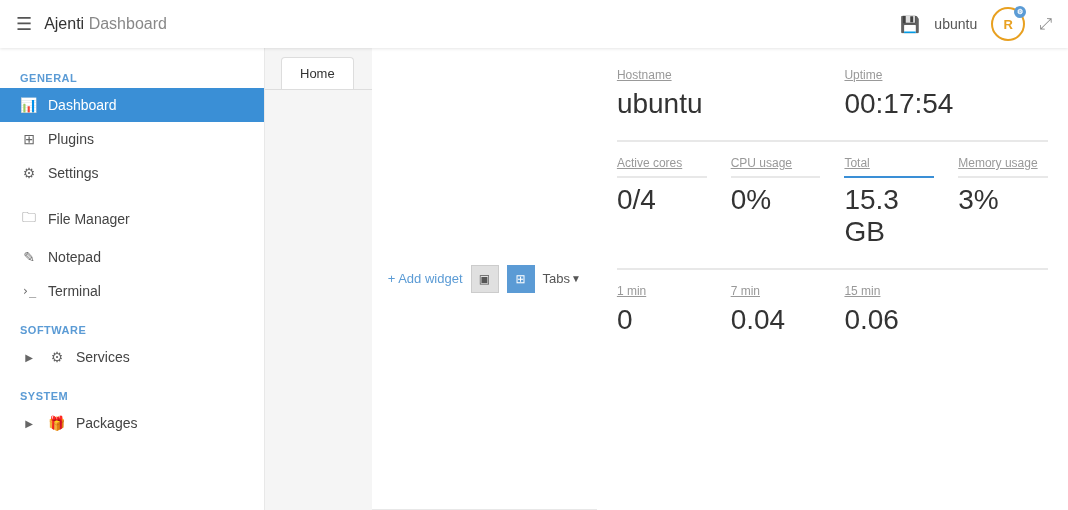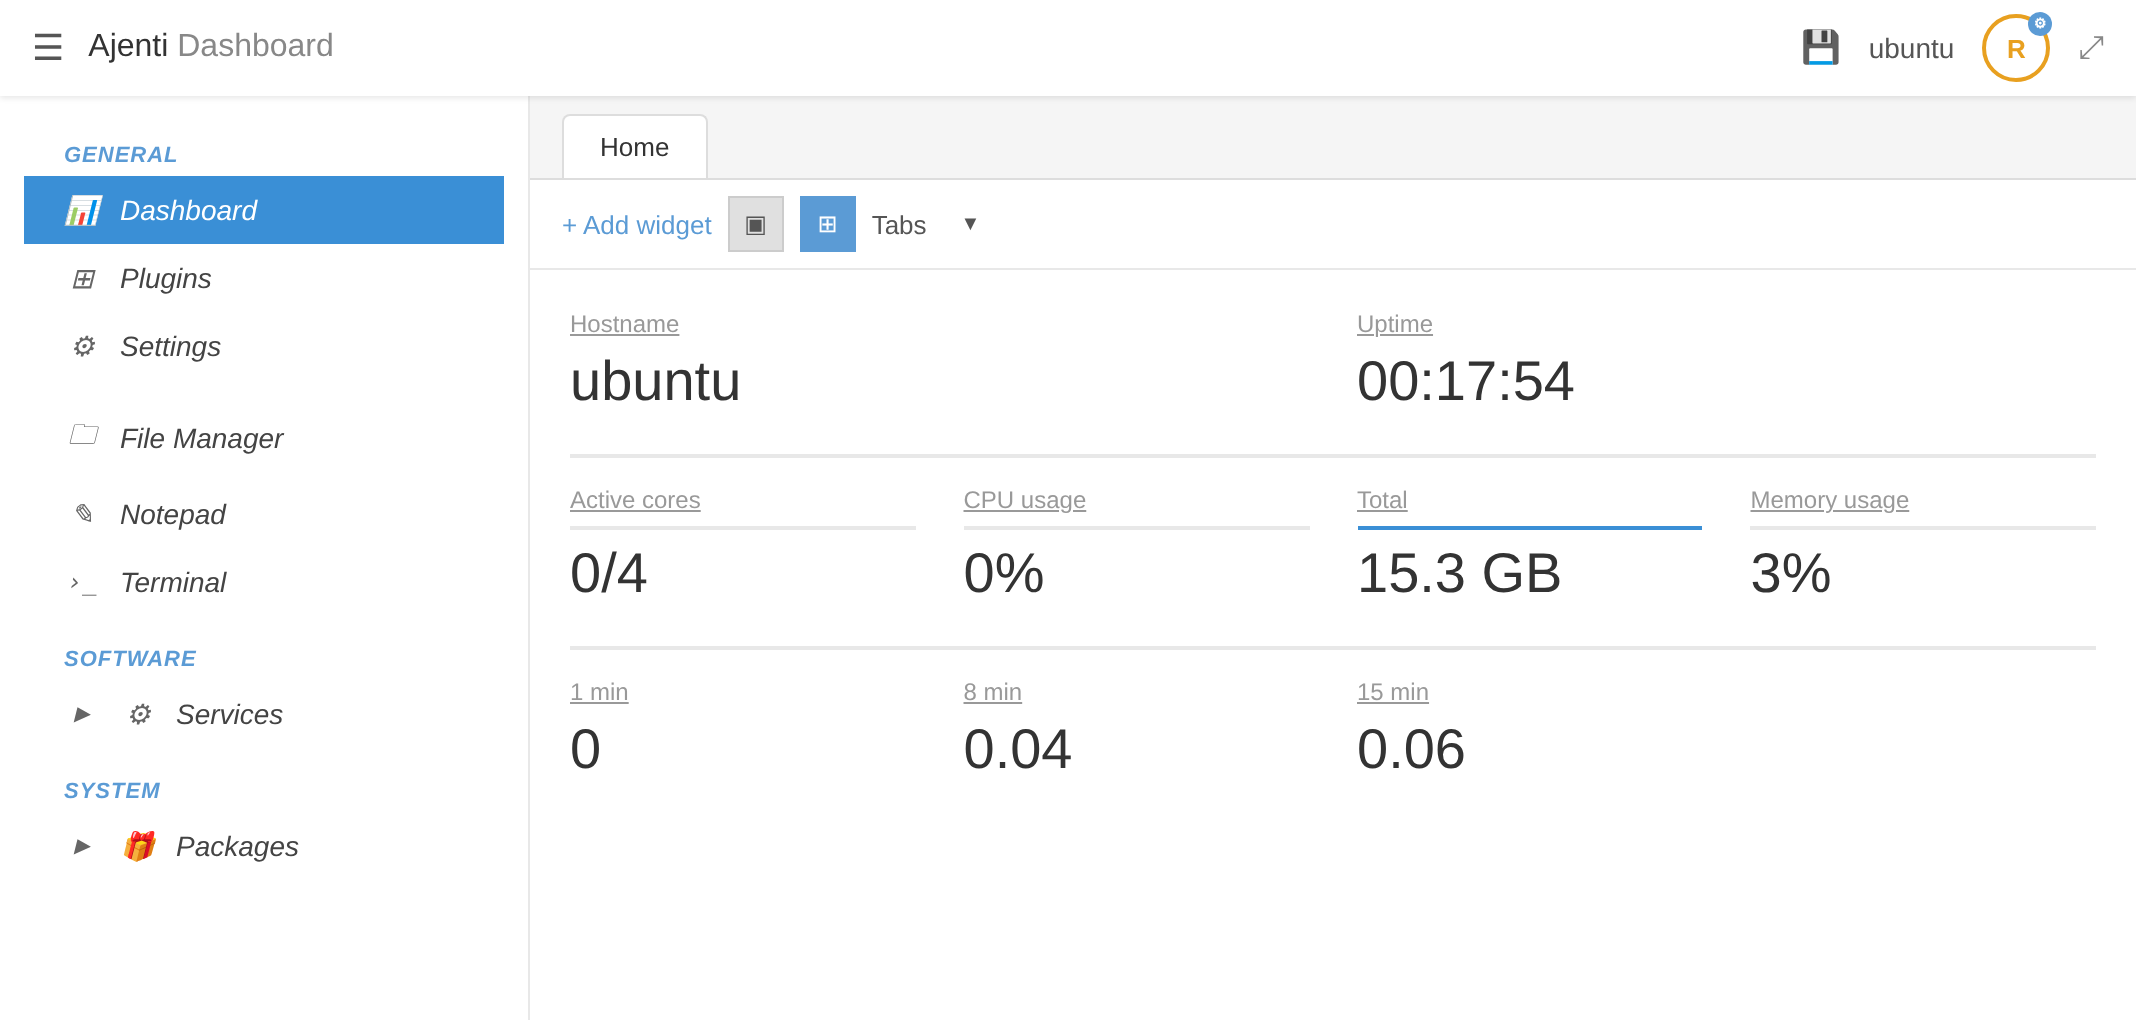--- a/index.html
+++ b/index.html
@@ -39,42 +39,41 @@
 
     
     .main-layout { display: flex; flex: 1; overflow: hidden; }
 
     
     .sidebar {
       width: 265px;
       background: #fff;
       flex-shrink: 0;
       overflow-y: auto;
-      padding: 16px 12px;
+      padding: 16px 0;
       border-right: 1px solid #e8e8e8;
-      font-style: italic;
     }
     .sidebar-section-label {
       font-size: 11px; font-weight: 700; color: #5b9bd5;
       padding: 8px 20px 4px 20px; letter-spacing: 0.5px;
       text-transform: uppercase;
     }
     .sidebar-item {
       display: flex; align-items: center; gap: 10px;
       padding: 9px 20px; cursor: pointer; color: #444; font-size: 14px;
       transition: background 0.15s;
     }
     .sidebar-item.active { background: #3a8fd6; color: #fff; border-radius: 0; }
     .sidebar-item.active .sidebar-icon { color: #fff; }
     .sidebar-icon { font-size: 14px; color: #666; width: 18px; text-align: center; }
     .sidebar-item-label { font-size: 14px; }
     .sidebar-section-spacer { height: 8px; }
 
     
-    .content { flex: 1; display: flex; flex-direction: column; overflow: hidden; background: #f5f5f5; }
+    .content { flex: 1; display: flex; flex-direction: row; overflow: hidden; background: #f5f5f5; }
 
     
     .tab-bar {
       background: #f5f5f5; display: flex; align-items: flex-end;
       padding: 0 16px; height: 42px; flex-shrink: 0;
       border-bottom: 1px solid #ddd;
     }
     .tab {
       padding: 8px 18px; background: #e8e8e8; border-radius: 4px 4px 0 0;
       font-size: 13px; color: #555; cursor: pointer; border: 1px solid #ddd;
@@ -92,21 +91,21 @@
       font-size: 13px; color: #5b9bd5; cursor: pointer; background: none;
       border: none; display: flex; align-items: center; gap: 4px;
     }
     .layout-btn {
       width: 28px; height: 28px; background: #e0e0e0; border: 1px solid #ccc;
       display: flex; align-items: center; justify-content: center;
       cursor: pointer; font-size: 12px; color: #555;
     }
     .layout-btn.active { background: #5b9bd5; color: #fff; border-color: #5b9bd5; }
     .tabs-dropdown {
-      font-size: 13px; color: #555; cursor: pointer; display: flex; align-items: center; gap: 17px;
+      font-size: 13px; color: #555; cursor: pointer; display: flex; align-items: center; gap: 1px;
       background: none; border: none;
     }
 
     
     .dashboard-content { flex: 1; padding: 20px; overflow-y: auto; background: #fff; }
 
     .widget-row { display: flex; gap: 24px; margin-bottom: 20px; }
     .widget-item { flex: 1; }
     .widget-label { font-size: 12px; color: #999; margin-bottom: 6px; text-decoration: underline; }
     .widget-value { font-size: 28px; color: #333; font-weight: 300; }
@@ -248,21 +247,21 @@
       </div>
 
       <div class="widget-divider"></div>
 
       <div class="widget-row">
         <div class="widget-item">
           <div class="widget-label">1 min</div>
           <div class="widget-value">0</div>
         </div>
         <div class="widget-item">
-          <div class="widget-label">8 min</div>
+          <div class="widget-label">7 min</div>
           <div class="widget-value">0.04</div>
         </div>
         <div class="widget-item">
           <div class="widget-label">15 min</div>
           <div class="widget-value">0.06</div>
         </div>
         <div class="widget-item"></div>
       </div>
 
     </div>

